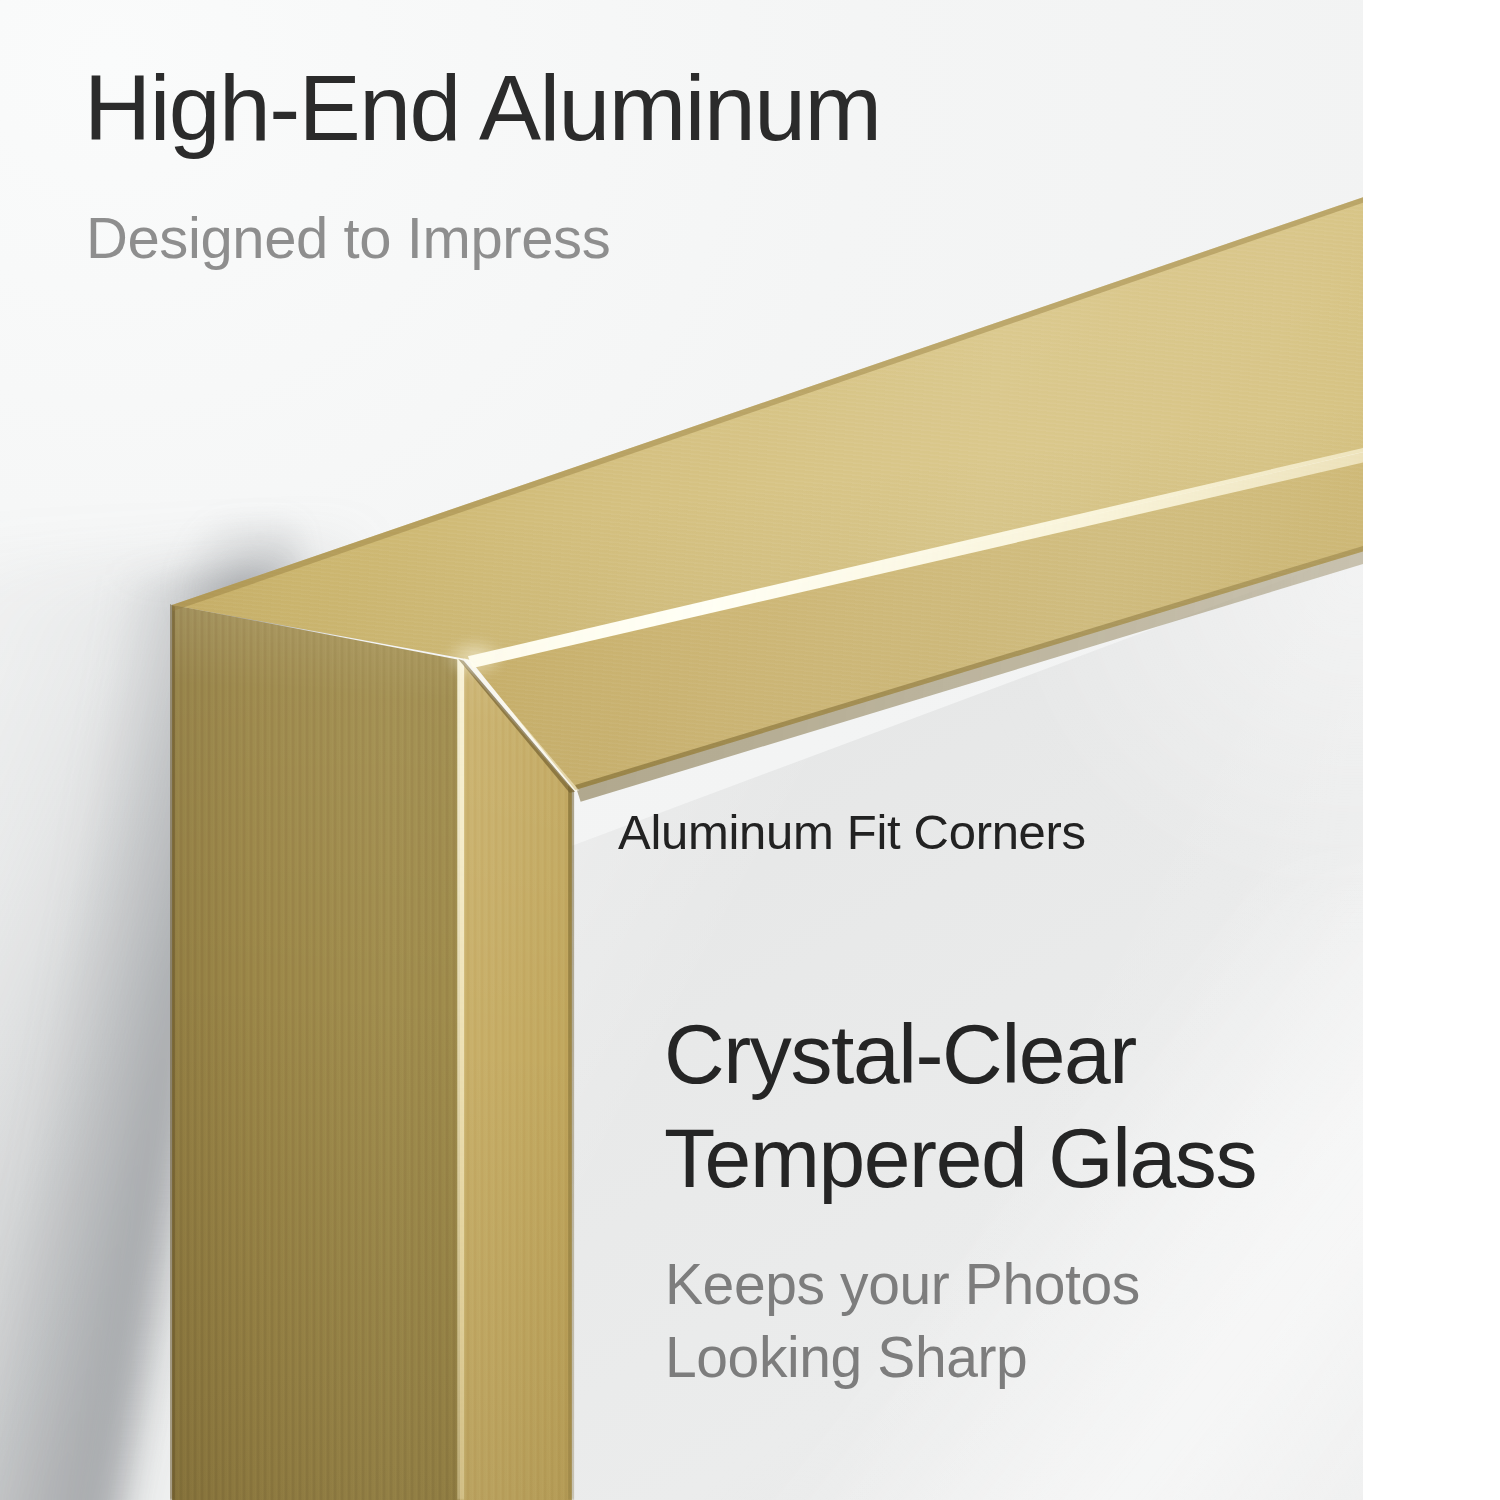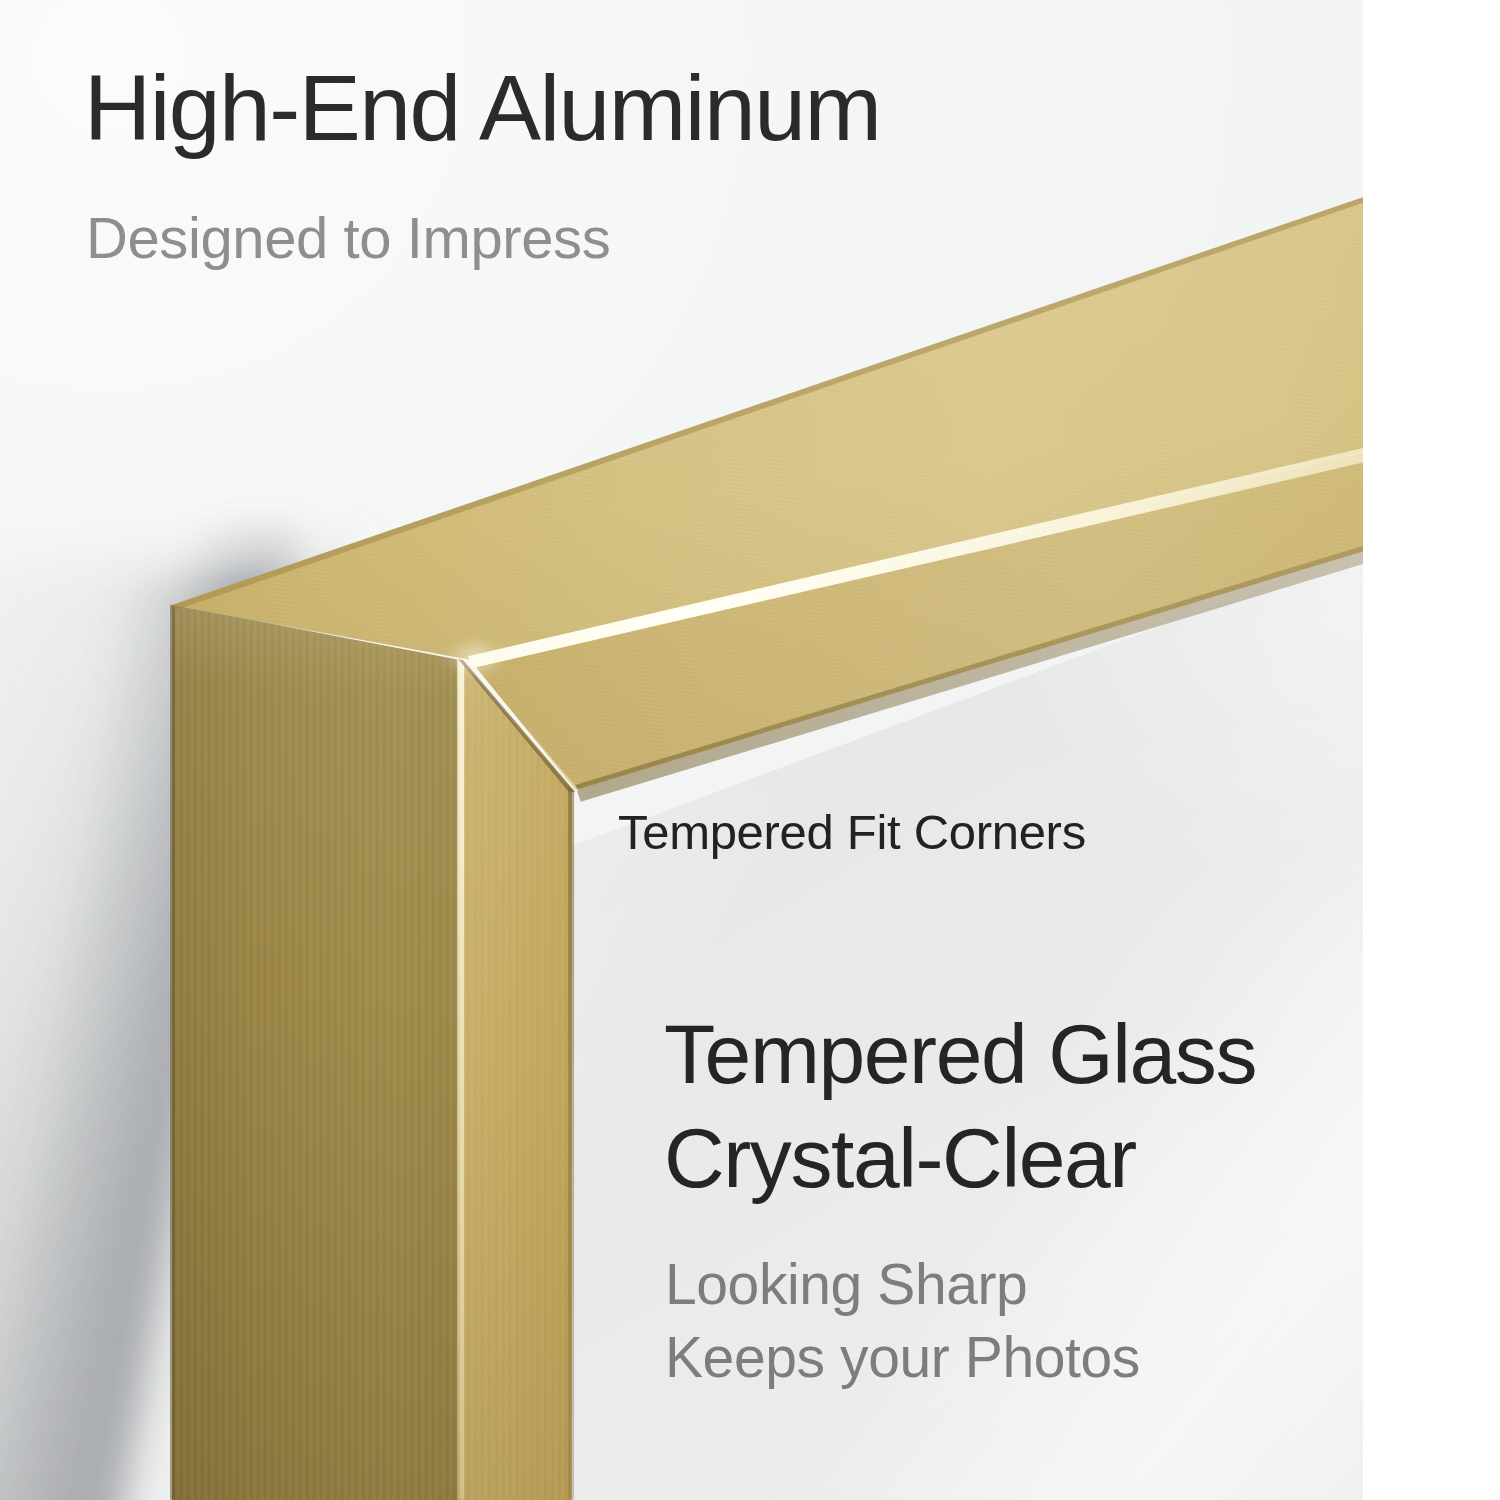--- a/index.html
+++ b/index.html
@@ -395,25 +395,25 @@
   <div class="rail-inner-shadow"></div>
 
   <div class="miter-seam"></div>
   <div class="miter-seam-hi"></div>
   <div class="corner-glint"></div>
 
   <div class="headline">High-End Aluminum</div>
 
   <div class="subhead">Designed to Impress</div>
 
-  <div class="callout">Tempered Fit Corners</div>
+  <div class="callout">Aluminum Fit Corners</div>
 
   <div class="feature-title">
+    <span class="tline">Crystal-Clear</span>
     <span class="tline">Tempered Glass</span>
-    <span class="tline">Crystal-Clear</span>
   </div>
 
   <div class="feature-sub">
+    <span class="tline">Keeps your Photos</span>
     <span class="tline">Looking Sharp</span>
-    <span class="tline">Keeps your Photos</span>
   </div>
 
 </div>
 
 </body></html>

